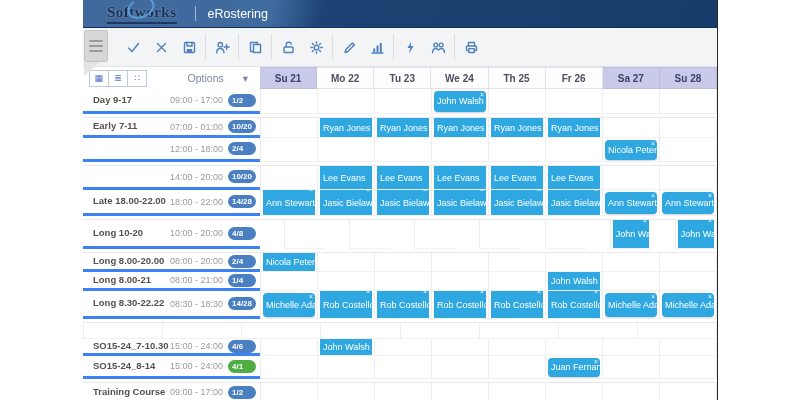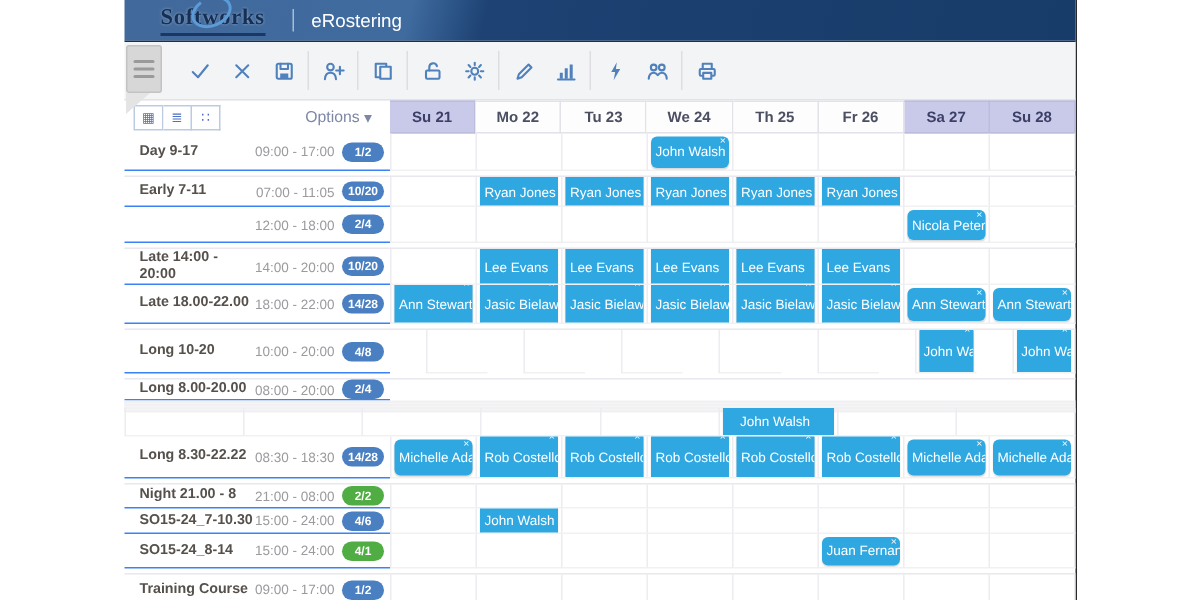--- a/index.html
+++ b/index.html
@@ -29,32 +29,32 @@
   .tsep{width:1px;height:26px;background:#dddde2;margin:0 2px;}
   .tbtn{width:28px;height:28px;display:flex;align-items:center;justify-content:center;cursor:pointer;border-radius:3px;}
   .tbtn svg{display:block;}
   
   #grid{position:absolute;left:0;top:67px;right:0;bottom:0;}
   #ghead{display:flex;height:22px;}
   #gcontrols{width:177px;box-sizing:border-box;display:flex;align-items:center;padding:0 6px;}
   .vt{width:18px;height:15px;border:1px solid #bccbe4;background:#fff;color:#4d6fc4;font-size:9px;
     display:flex;align-items:center;justify-content:center;cursor:pointer;}
   .vt+.vt{border-left:none;}
-  #options{margin-left:auto;color:#7d87a5;font-size:10.5px;cursor:pointer;display:flex;align-items:center;gap:3px;padding-right:6px;}
+  #options{margin-left:auto;color:#7d87a5;font-size:10.5px;cursor:pointer;display:flex;align-items:center;gap:19px;padding-right:6px;}
   .day-head{flex:1;box-sizing:border-box;border:1px solid #e2e2e8;border-left:none;background:#fdfdfe;
     display:flex;align-items:center;justify-content:center;font-size:10px;color:#4c4f62;font-weight:bold;}
   .day-head.weekend{background:var(--weekend,#c9c9ea);border-color:#bcbcdd;color:#3c3f66;}
   
   .row{display:flex;position:relative;}
   .row.gap{margin-top:3px;border-top:1px solid #e8e8ee;}
   .rlabel{width:177px;box-sizing:border-box;display:flex;align-items:center;padding:0 4px 0 10px;
-    border-bottom:1px solid #3b82f6;}
+    border-bottom:3px solid #3b82f6;}
   .rname{font-size:9.5px;font-weight:bold;color:#55504b;width:86px;line-height:1.15;}
   .rtime{font-size:9px;color:#9a9a9f;margin-left:auto;white-space:nowrap;}
-  .badge{margin-left:5px;min-width:20px;text-align:center;font-size:8px;font-weight:bold;color:#fff;
+  .badge{margin-left:5px;min-width:20px;text-align:left;font-size:8px;font-weight:bold;color:#fff;
     background:var(--badge-blue,#4a7fc1);border-radius:9px;padding:2px 4px;}
   .badge.green{background:var(--badge-green,#50ad43);}
   .day-cell{flex:1;box-sizing:border-box;border-left:1px solid #ececf1;border-bottom:1px solid #f1f1f4;
     position:relative;display:flex;align-items:center;justify-content:center;overflow:hidden;}
   .day-cell:last-child{border-right:1px solid #ececf1;}
   .chip{position:relative;width:calc(100% - 4px);height:34px;background:var(--chip,#2fa8e2);border-radius:4px;
     color:#fff;font-size:9px;display:flex;align-items:center;justify-content:center;cursor:pointer;
     box-shadow:0 1px 1px rgba(0,0,0,.15);white-space:nowrap;overflow:hidden;}
   .chip.tall{height:calc(100% - 3px);}
   .chip .cx{position:absolute;top:0px;right:2px;font-size:7px;line-height:7px;opacity:.95;cursor:pointer;}
@@ -242,21 +242,21 @@
             </div>
           </div>
           <div class="day-cell"></div>
           <div class="day-cell"></div>
           <div class="day-cell"></div>
           <div class="day-cell"></div>
         </div>
         <div class="row gap" style="height: 20px;">
           <div class="rlabel">
             <span class="rname">Early 7-11</span>
-            <span class="rtime">07:00 - 11:05</span>
+            <span class="rtime">07:00 - 01:00</span>
             <span class="badge ">10/20</span>
           </div>
           <div class="day-cell"></div>
           <div class="day-cell">
             <div class="chip">
               <span class="cn">Ryan Jones</span>
               <span class="cx">×</span>
             </div>
           </div>
           <div class="day-cell">
@@ -300,21 +300,20 @@
           <div class="day-cell">
             <div class="chip tall">
               <span class="cn">Nicola Peters</span>
               <span class="cx">×</span>
             </div>
           </div>
           <div class="day-cell"></div>
         </div>
         <div class="row gap" style="height: 24px;">
           <div class="rlabel">
-            <span class="rname">Late 14:00 - 20:00</span>
             <span class="rtime">14:00 - 20:00</span>
             <span class="badge ">10/20</span>
           </div>
           <div class="day-cell"></div>
           <div class="day-cell">
             <div class="chip">
               <span class="cn">Lee Evans</span>
               <span class="cx">×</span>
             </div>
           </div>
@@ -417,41 +416,46 @@
               <span class="cx">×</span>
             </div>
           </div>
           <div class="day-cell">
             <div class="chip">
               <span class="cn">John Walsh</span>
               <span class="cx">×</span>
             </div>
           </div>
         </div>
-        <div class="row gap" style="height: 19px; flex-direction: column;">
+        <div class="row gap" style="height: 19px;">
           <div class="rlabel">
             <span class="rname">Long 8.00-20.00</span>
             <span class="rtime">08:00 - 20:00</span>
             <span class="badge ">2/4</span>
           </div>
           <div class="day-cell">
             <div class="chip">
               <span class="cn">Nicola Peters</span>
               <span class="cx">×</span>
             </div>
           </div>
           <div class="day-cell"></div>
           <div class="day-cell"></div>
           <div class="day-cell"></div>
           <div class="day-cell"></div>
           <div class="day-cell"></div>
           <div class="day-cell"></div>
           <div class="day-cell"></div>
         </div>
         <div class="row" style="height: 19px;">
+          <div class="rlabel">
+            <span class="rname">Long 8.00-21</span>
+            <span class="rtime">08:00 - 21:00</span>
+            <span class="badge ">1/4</span>
+          </div>
           <div class="day-cell"></div>
           <div class="day-cell"></div>
           <div class="day-cell"></div>
           <div class="day-cell"></div>
           <div class="day-cell"></div>
           <div class="day-cell">
             <div class="chip">
               <span class="cn">John Walsh</span>
               <span class="cx">×</span>
             </div>
@@ -508,25 +512,20 @@
             </div>
           </div>
           <div class="day-cell">
             <div class="chip tall">
               <span class="cn">Michelle Adams</span>
               <span class="cx">×</span>
             </div>
           </div>
         </div>
         <div class="row gap" style="height: 16px;">
-          <div class="rlabel">
-            <span class="rname">Night 21.00 - 8</span>
-            <span class="rtime">21:00 - 08:00</span>
-            <span class="badge green">2/2</span>
-          </div>
           <div class="day-cell"></div>
           <div class="day-cell"></div>
           <div class="day-cell"></div>
           <div class="day-cell"></div>
           <div class="day-cell"></div>
           <div class="day-cell"></div>
           <div class="day-cell"></div>
           <div class="day-cell"></div>
         </div>
         <div class="row" style="height: 17px;">

